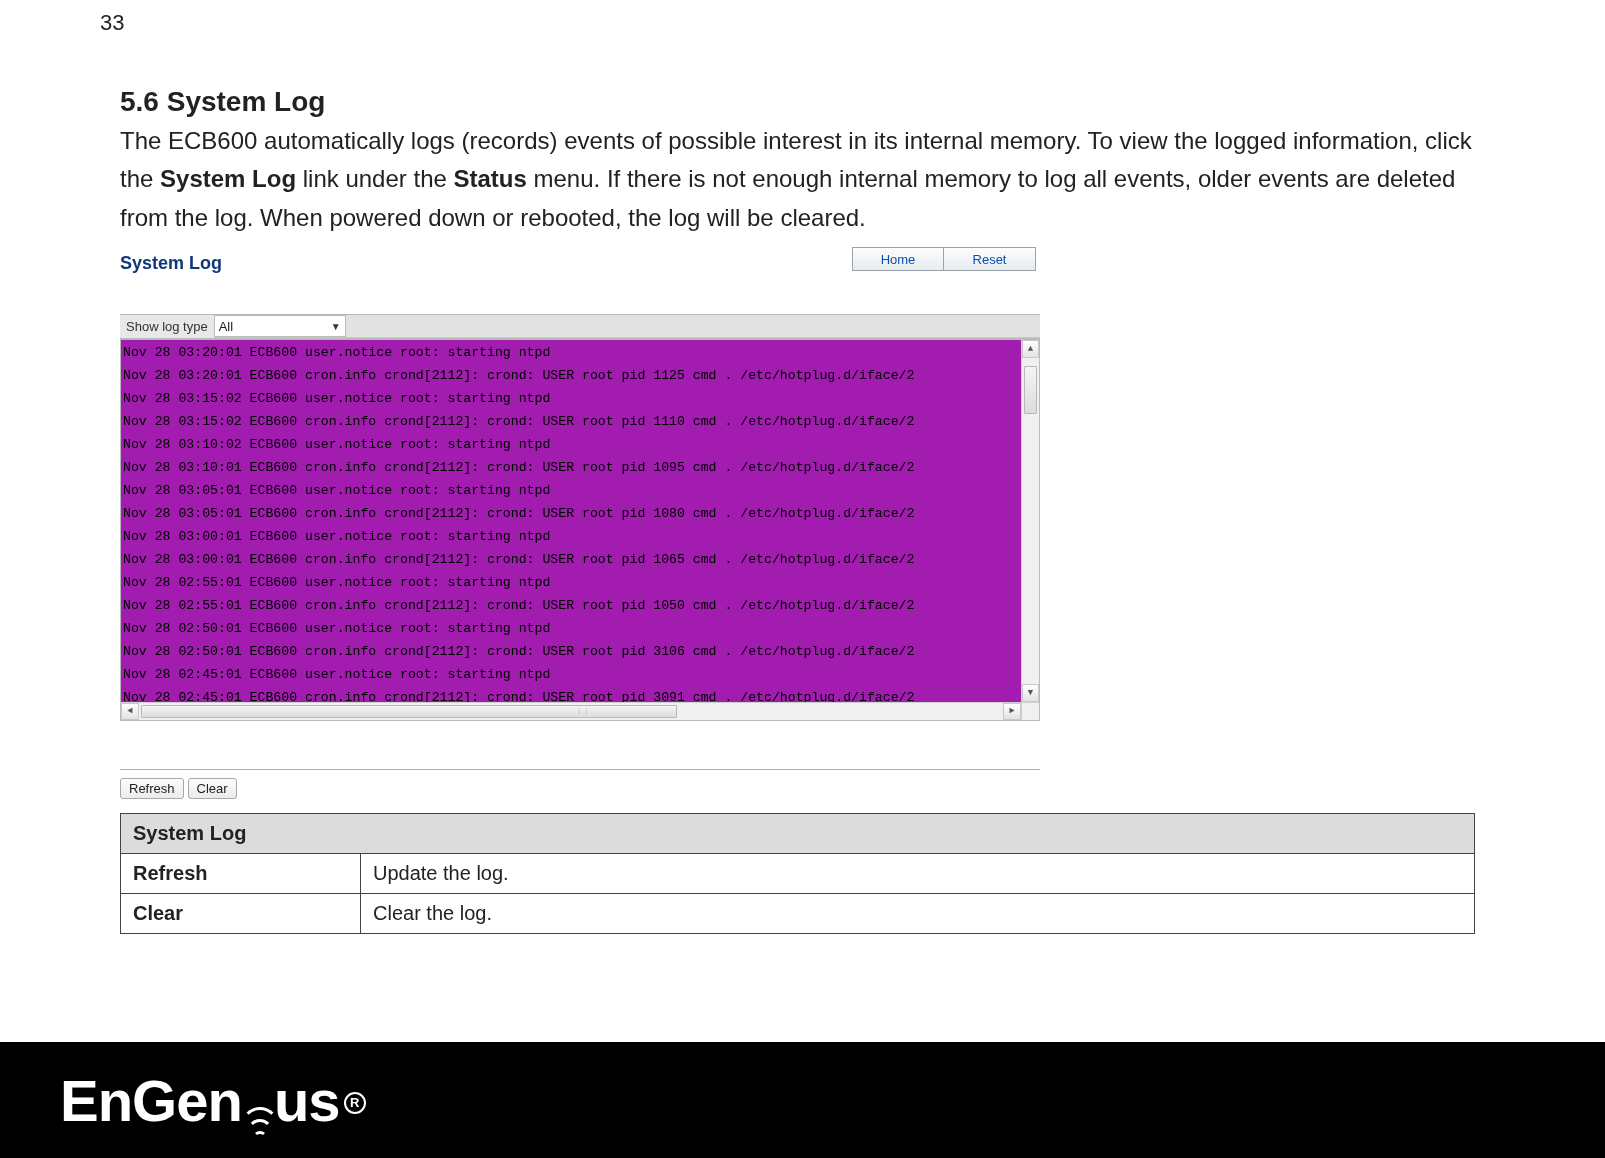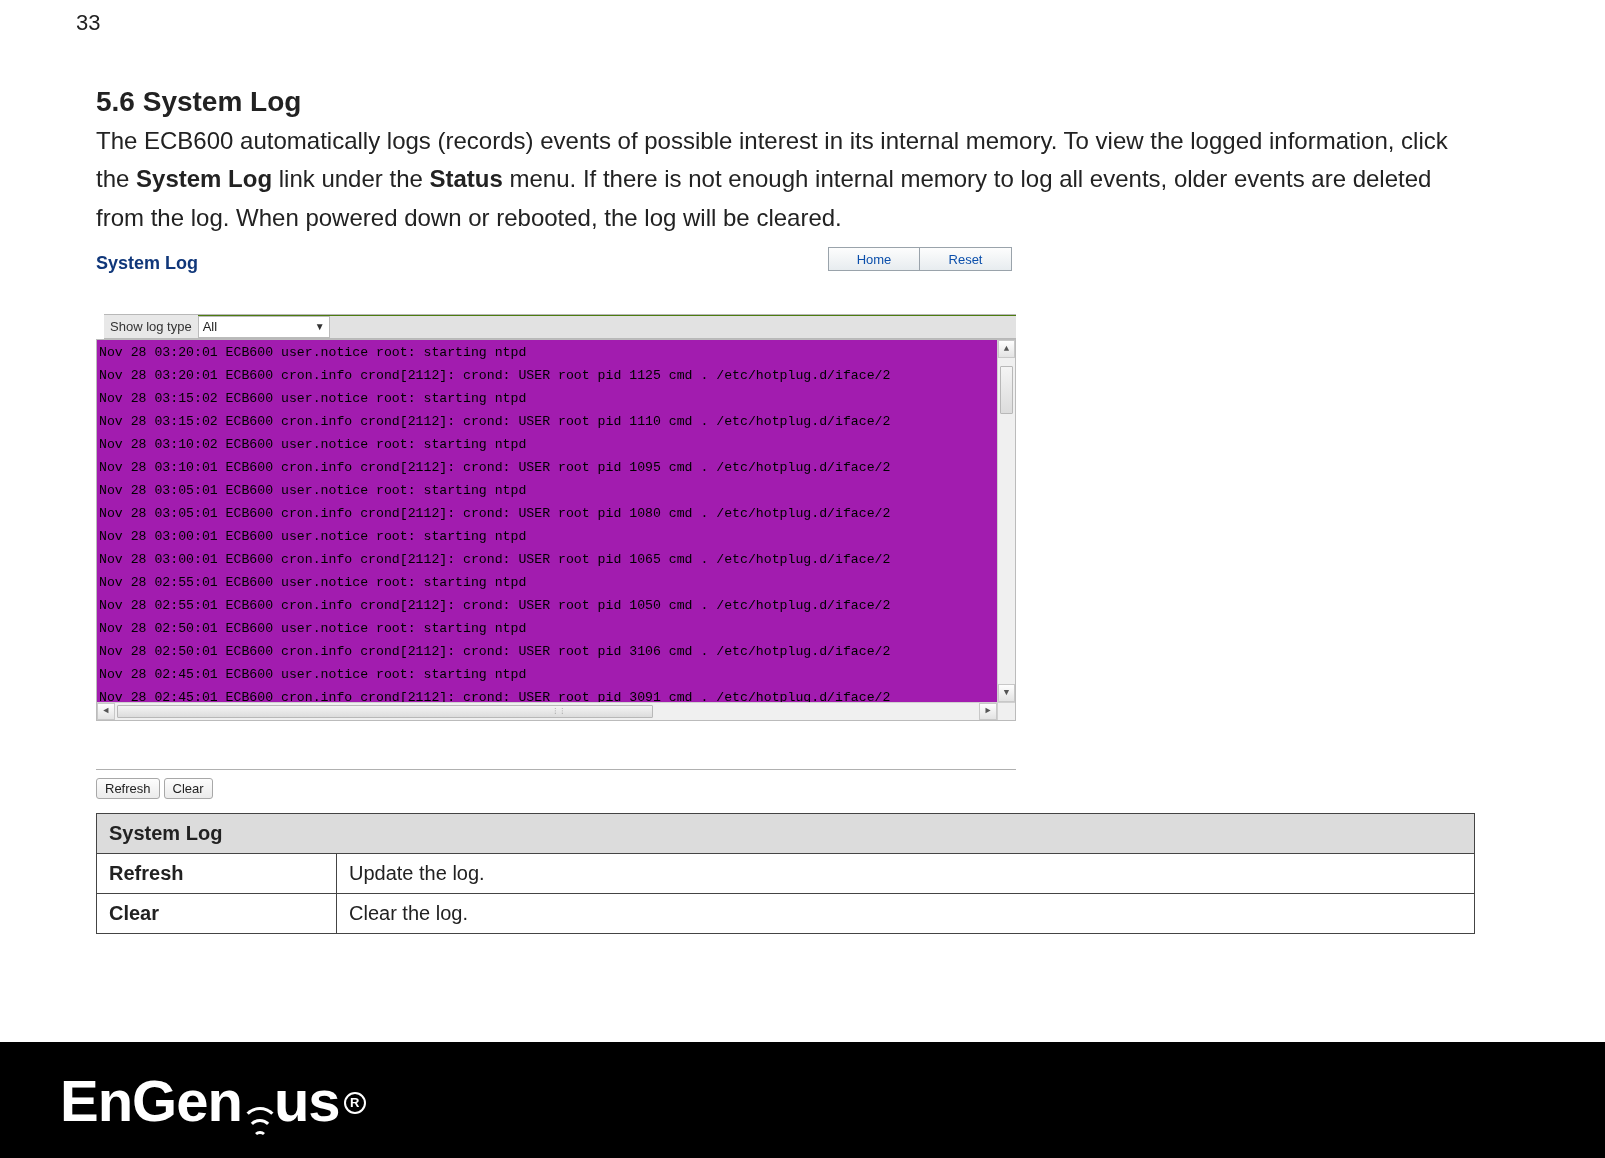--- a/index.html
+++ b/index.html
@@ -5,21 +5,21 @@
   * { margin: 0; padding: 0; box-sizing: border-box; }
   body {
     font-family: "Segoe UI", Arial, sans-serif;
     background: #ffffff;
     color: #222;
     width: 1605px;
     height: 1158px;
     position: relative;
   }
   .page {
-    padding: 10px 130px 0 96px;
+    padding: 10px 130px 0 120px;
   }
   .page-number {
     font-size: 22px;
     margin-bottom: 50px;
     margin-left: -20px;
   }
   .heading {
     font-size: 28px;
     font-weight: 700;
     margin-bottom: 4px;
@@ -61,26 +61,24 @@
     font-size: 13px;
     color: #0b4fab;
     display: flex;
     align-items: center;
     justify-content: center;
     cursor: pointer;
   }
   .ss-btn + .ss-btn { border-left: none; }
   .filterbar {
     display: flex;
-    align-items: center;
     border-top: 1px solid #b8b8b8;
     border-bottom: 1px solid #b8b8b8;
-    background: #4d7c0f;
+    background: #86efac;
     margin-top: 30px;
-    margin-left: 8px;
   }
   .filterlabel {
     font-size: 13px;
     color: #333;
     padding: 4px 6px;
     white-space: nowrap;
     background: #e8e8e8;
   }
   .filtersel {
     font-size: 13px;

